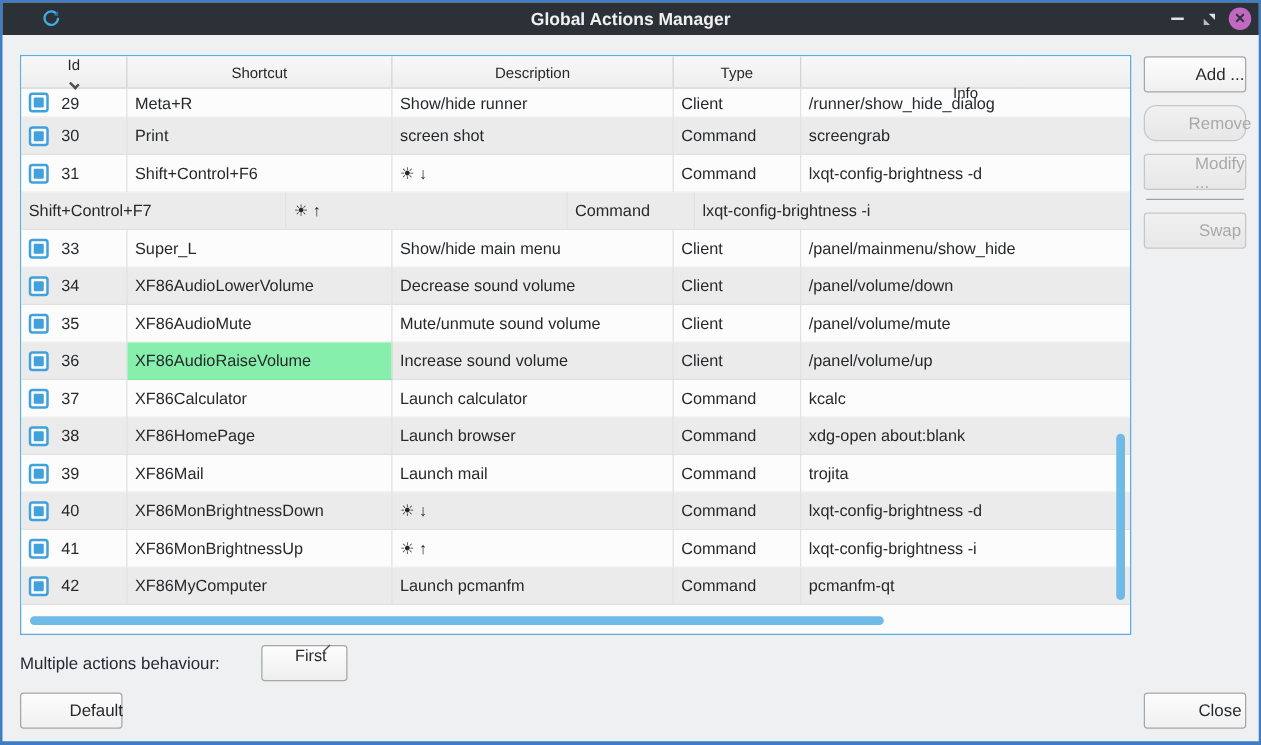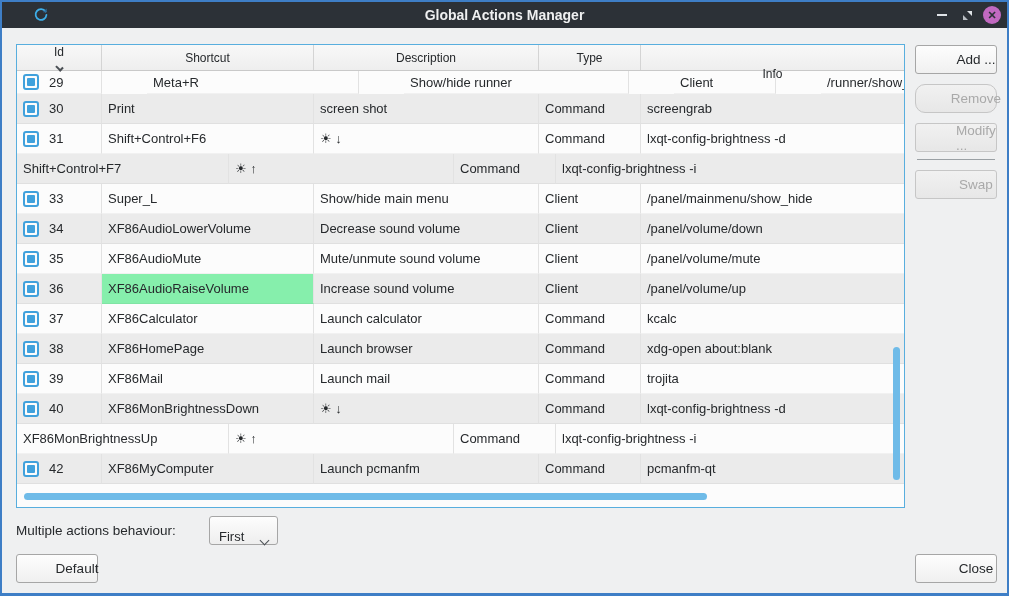--- a/index.html
+++ b/index.html
@@ -42,21 +42,21 @@
     display:flex; align-items:center; justify-content:center; gap:10px;
     border-right:1px solid #d4d4d4; font-size:12px; color:#26292c;flex-direction:column;
   }
   .th:last-child { border-right:none;margin-top:29px; }
   .chev {
     width:7px; height:7px; border-right:2px solid #4a4f54; border-bottom:2px solid #4a4f54;
     transform:rotate(45deg); margin-top:-4px;
   }
   .row { display:flex; height:30px; background:#fcfcfc; }
   .row.alt { background:#ebebeb; }
-  .row.first { height:23px;gap:45px; }
+  .row.first { height:23px; }
   .cell {
     display:flex; align-items:center; padding-left:6px;
     border-right:1px solid #e2e2e2; border-bottom:1px solid rgba(0,0,0,0.045);
     white-space:nowrap; overflow:hidden;
   }
   .cell:last-child { border-right:none; }
   .cell.sel { background:#86efac; }
   .c-id   { width:85px; gap:10px; }
   .c-shortcut { width:212px; }
   .c-desc { width:225px; }
@@ -80,21 +80,21 @@
   #btn-add    { left:913px; top:43px;  }
   #btn-remove { left:913px; top:82px;border-radius:10px;  }
   #btn-modify { left:913px; top:121px; }
   #btn-swap   { left:913px; top:168px;text-align:right; }
   .side-sep { position:absolute; left:915px; top:157px; width:78px; height:1px; background:#9aa0a4; }
   
   .behaviour-label { position:absolute; left:14px; top:521px; font-size:13.5px; }
   .combo {
     position:absolute; left:207px; top:514px; width:69px; height:29px;
     border:1px solid #a6a6a6; border-radius:3px; background:linear-gradient(#fdfdfd,#eeeeee);
-    display:flex; align-items:flex-end; padding:0 9px; justify-content:space-between;
+    display:flex; align-items:flex-start; padding:0 26px; justify-content:space-between;
   }
   .combo .chev { border-color:#4a4f54; margin-top:-2px; border-width:1.5px; }
   #btn-default { left:14px; top:552px; }
   #btn-close   { left:913px; top:552px; }
 </style>
 </head>
 <body>
 
 <div class="window">
 
@@ -274,20 +274,26 @@
               <span class="mark"></span>
             </span>
             <span>40</span>
           </div>
           <div class="cell c-shortcut">XF86MonBrightnessDown</div>
           <div class="cell c-desc">☀ ↓</div>
           <div class="cell c-type">Command</div>
           <div class="cell c-info">lxqt-config-brightness -d</div>
         </div>
         <div class="row">
+          <div class="cell c-id">
+            <span class="checkbox">
+              <span class="mark"></span>
+            </span>
+            <span>41</span>
+          </div>
           <div class="cell c-shortcut">XF86MonBrightnessUp</div>
           <div class="cell c-desc">☀ ↑</div>
           <div class="cell c-type">Command</div>
           <div class="cell c-info">lxqt-config-brightness -i</div>
         </div>
         <div class="row alt">
           <div class="cell c-id">
             <span class="checkbox">
               <span class="mark"></span>
             </span>

